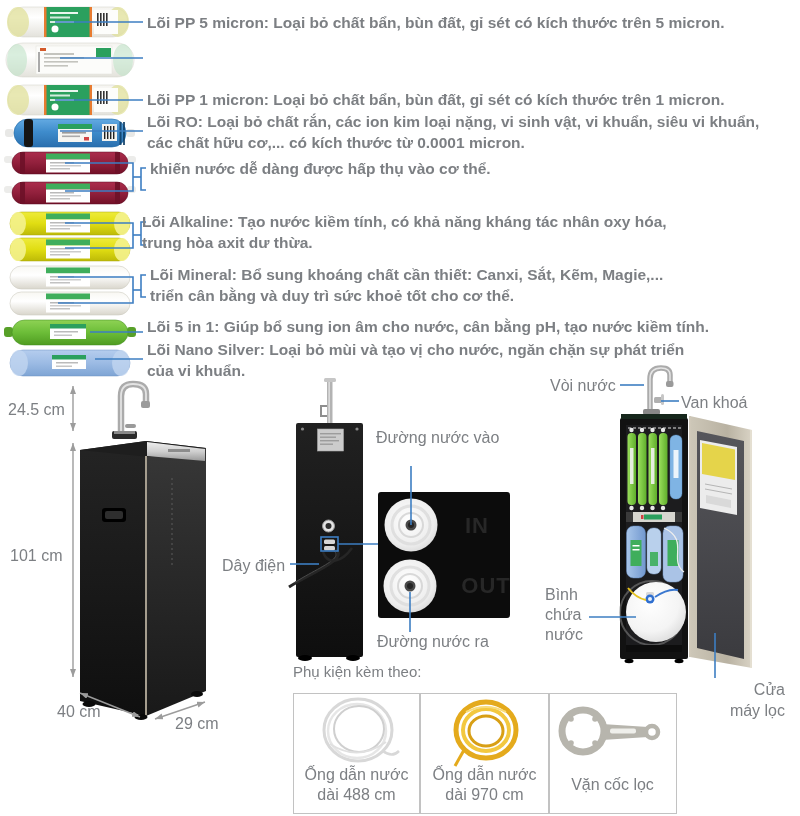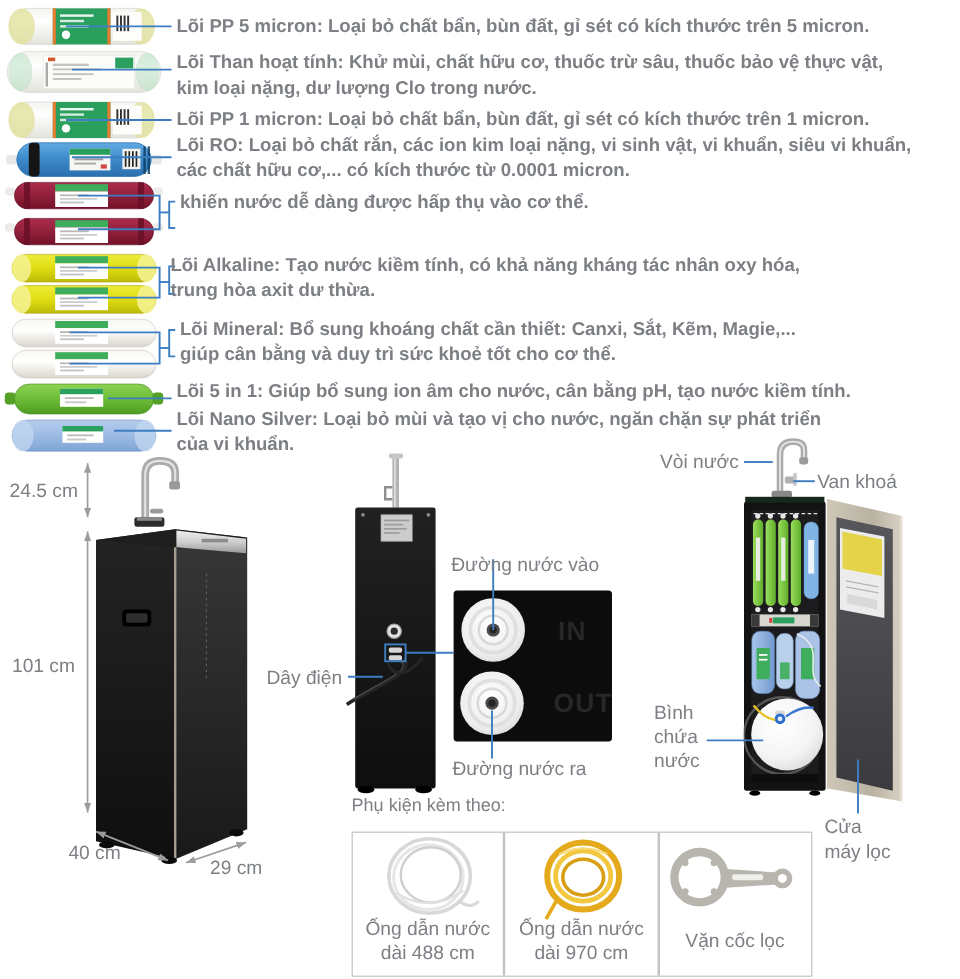--- a/index.html
+++ b/index.html
@@ -3,21 +3,21 @@
 <meta charset="utf-8">
 <style>
   html,body{margin:0;padding:0;background:#ffffff;}
   .canvas{position:relative;width:800px;height:816px;background:#ffffff;overflow:hidden;
           font-family:"Liberation Sans","DejaVu Sans",sans-serif;}
   svg.art{position:absolute;left:0;top:0;}
   .lbl{position:absolute;color:#7c7f83;font-size:16px;line-height:20px;white-space:nowrap;}
   .desc{position:absolute;left:147px;color:#7c7f83;font-size:15.5px;line-height:21px;white-space:nowrap;font-weight:bold;}
   .desc .line{height:21px;}
   .tank-lbl div{height:20px;}
-  .door-lbl{text-align:left;width:66px;line-height:21px;}
+  .door-lbl{text-align:right;width:66px;line-height:21px;margin-left:32px;}
   .acc-box{position:absolute;left:293px;top:693px;width:382px;height:119px;
            border:1.5px solid #c2c2c2;}
   .acc-div{position:absolute;top:0;bottom:0;width:1.5px;background:#c2c2c2;}
   .acc-cap{position:absolute;color:#7c7f83;font-size:16px;line-height:20px;text-align:center;}
   .acc-title{position:absolute;left:293px;top:663px;color:#7c7f83;font-size:15px;white-space:nowrap;}
 </style>
 </head>
 <body>
 
 <div class="canvas">
@@ -441,59 +441,55 @@
     <circle cx="595" cy="743" r="2.8" fill="#b7b5ad"></circle>
     <polygon points="602,724 648,727 648,737 602,740" fill="#b7b5ad"></polygon>
     <rect x="610" y="728.5" width="26" height="5" rx="2" fill="#efefeb"></rect>
     <circle cx="652" cy="732" r="6" fill="#ffffff" stroke="#b7b5ad" stroke-width="4.5"></circle>
   </g>
 </svg>
 
 <div class="desc" style="top:12px">
   <div class="line">Lõi PP 5 micron: Loại bỏ chất bẩn, bùn đất, gỉ sét có kích thước trên 5 micron.</div>
 </div>
-<div class="desc" style="top:42px">
-  <div class="line">Lõi Than hoạt tính: Khử mùi, chất hữu cơ, thuốc trừ sâu, thuốc bảo vệ thực vật,</div>
-  <div class="line">kim loại nặng, dư lượng Clo trong nước.</div>
-</div>
 <div class="desc" style="top:89px">
   <div class="line">Lõi PP 1 micron: Loại bỏ chất bẩn, bùn đất, gỉ sét có kích thước trên 1 micron.</div>
 </div>
 <div class="desc" style="top:111px">
   <div class="line">Lõi RO: Loại bỏ chất rắn, các ion kim loại nặng, vi sinh vật, vi khuẩn, siêu vi khuẩn,</div>
   <div class="line">các chất hữu cơ,... có kích thước từ 0.0001 micron.</div>
 </div>
 <div class="desc" style="top:158px;left:150px">
   <div class="line">khiến nước dễ dàng được hấp thụ vào cơ thể.</div>
 </div>
 <div class="desc" style="top:211px;left:142px">
   <div class="line">Lõi Alkaline: Tạo nước kiềm tính, có khả năng kháng tác nhân oxy hóa,</div>
   <div class="line">trung hòa axit dư thừa.</div>
 </div>
 <div class="desc" style="top:264px;left:150px">
   <div class="line">Lõi Mineral:  Bổ sung khoáng chất cần thiết: Canxi, Sắt, Kẽm, Magie,...</div>
-  <div class="line">giúp cân bằng và duy trì sức khoẻ tốt cho cơ thể.</div>
+  <div class="line">triển cân bằng và duy trì sức khoẻ tốt cho cơ thể.</div>
 </div>
 <div class="desc" style="top:316px">
   <div class="line">Lõi 5 in 1: Giúp bổ sung ion âm cho nước, cân bằng pH, tạo nước kiềm tính.</div>
 </div>
 <div class="desc" style="top:339px">
   <div class="line">Lõi Nano Silver: Loại bỏ mùi và tạo vị cho nước, ngăn chặn sự phát triển</div>
   <div class="line">của vi khuẩn.</div>
 </div>
 
 <div class="lbl" style="left:8px;top:400px">24.5 cm</div>
 <div class="lbl" style="left:10px;top:546px">101 cm</div>
 <div class="lbl" style="left:57px;top:702px">40 cm</div>
 <div class="lbl" style="left:175px;top:714px">29 cm</div>
 
 <div class="lbl" style="left:550px;top:376px">Vòi nước</div>
 <div class="lbl" style="left:681px;top:393px">Van khoá</div>
 <div class="lbl" style="left:222px;top:556px">Dây điện</div>
-<div class="lbl" style="left:376px;top:462px">Đường nước vào</div>
+<div class="lbl" style="left:376px;top:428px">Đường nước vào</div>
 <div class="lbl" style="left:377px;top:632px">Đường nước ra</div>
 <div class="lbl tank-lbl" style="left:545px;top:585px">
   <div>Bình</div>
   <div>chứa</div>
   <div>nước</div>
 </div>
 <div class="lbl door-lbl" style="left:687px;top:679px">
   <div>Cửa</div>
   <div>máy lọc</div>
 </div>

